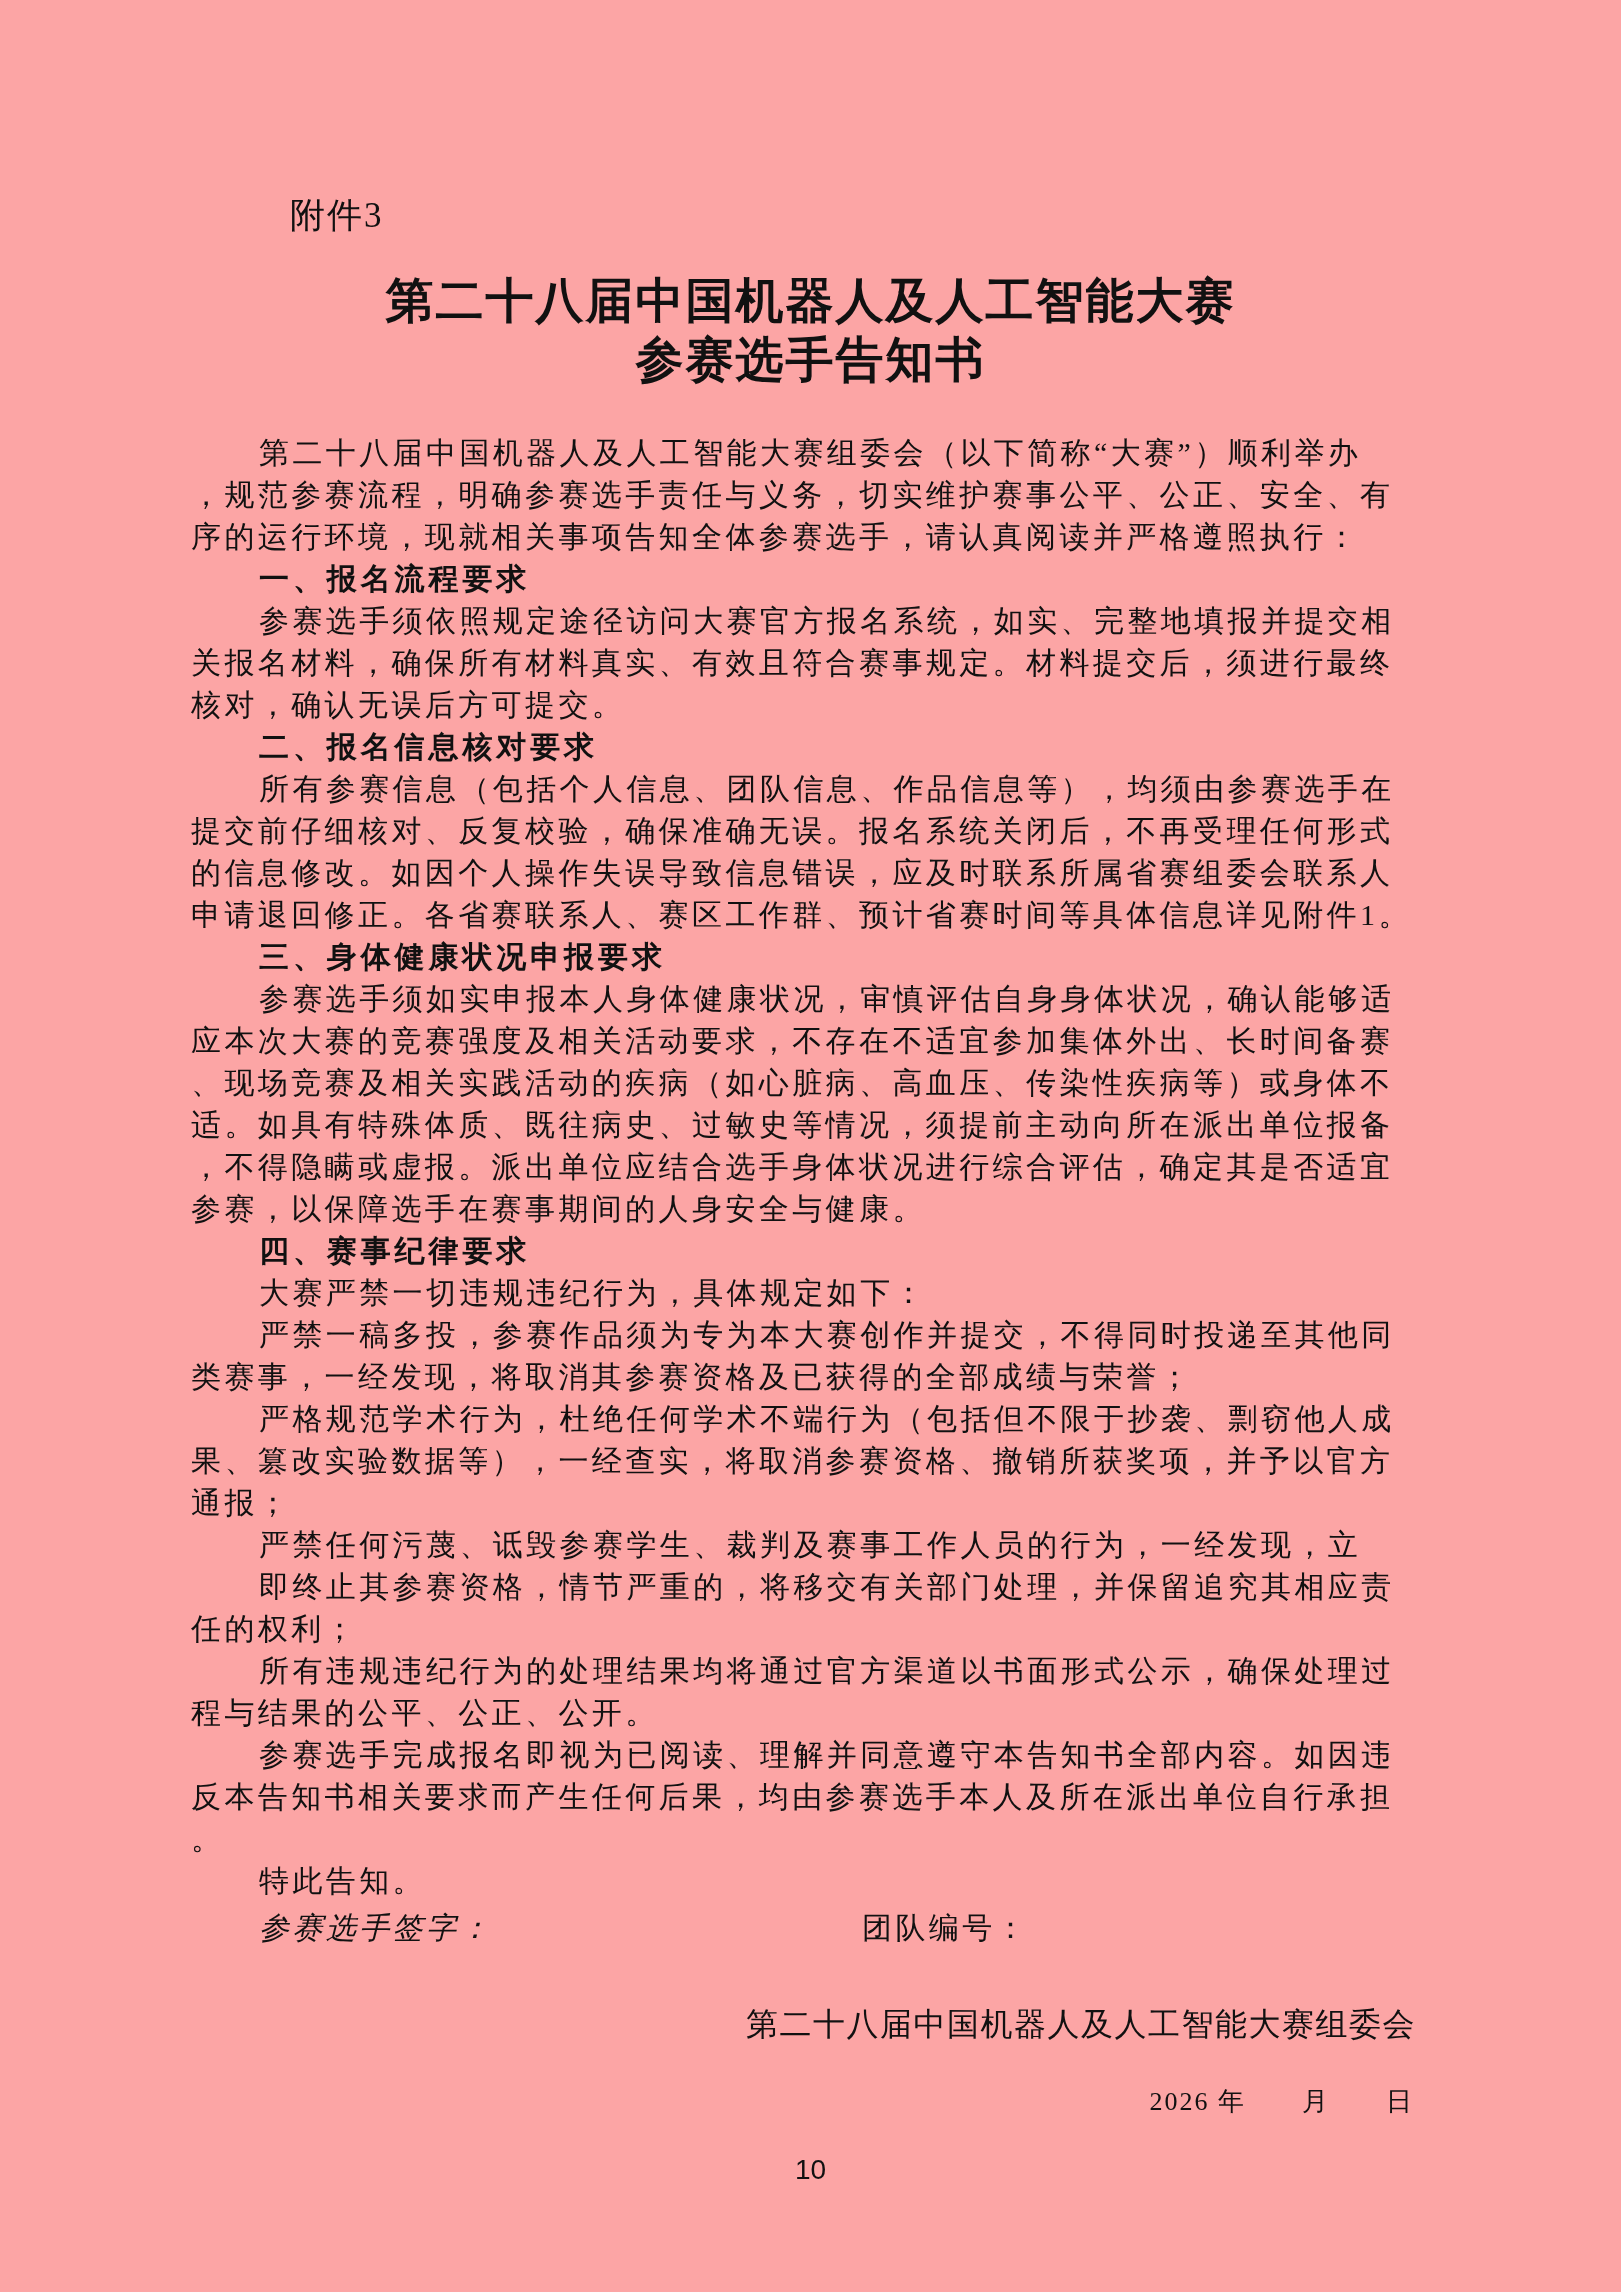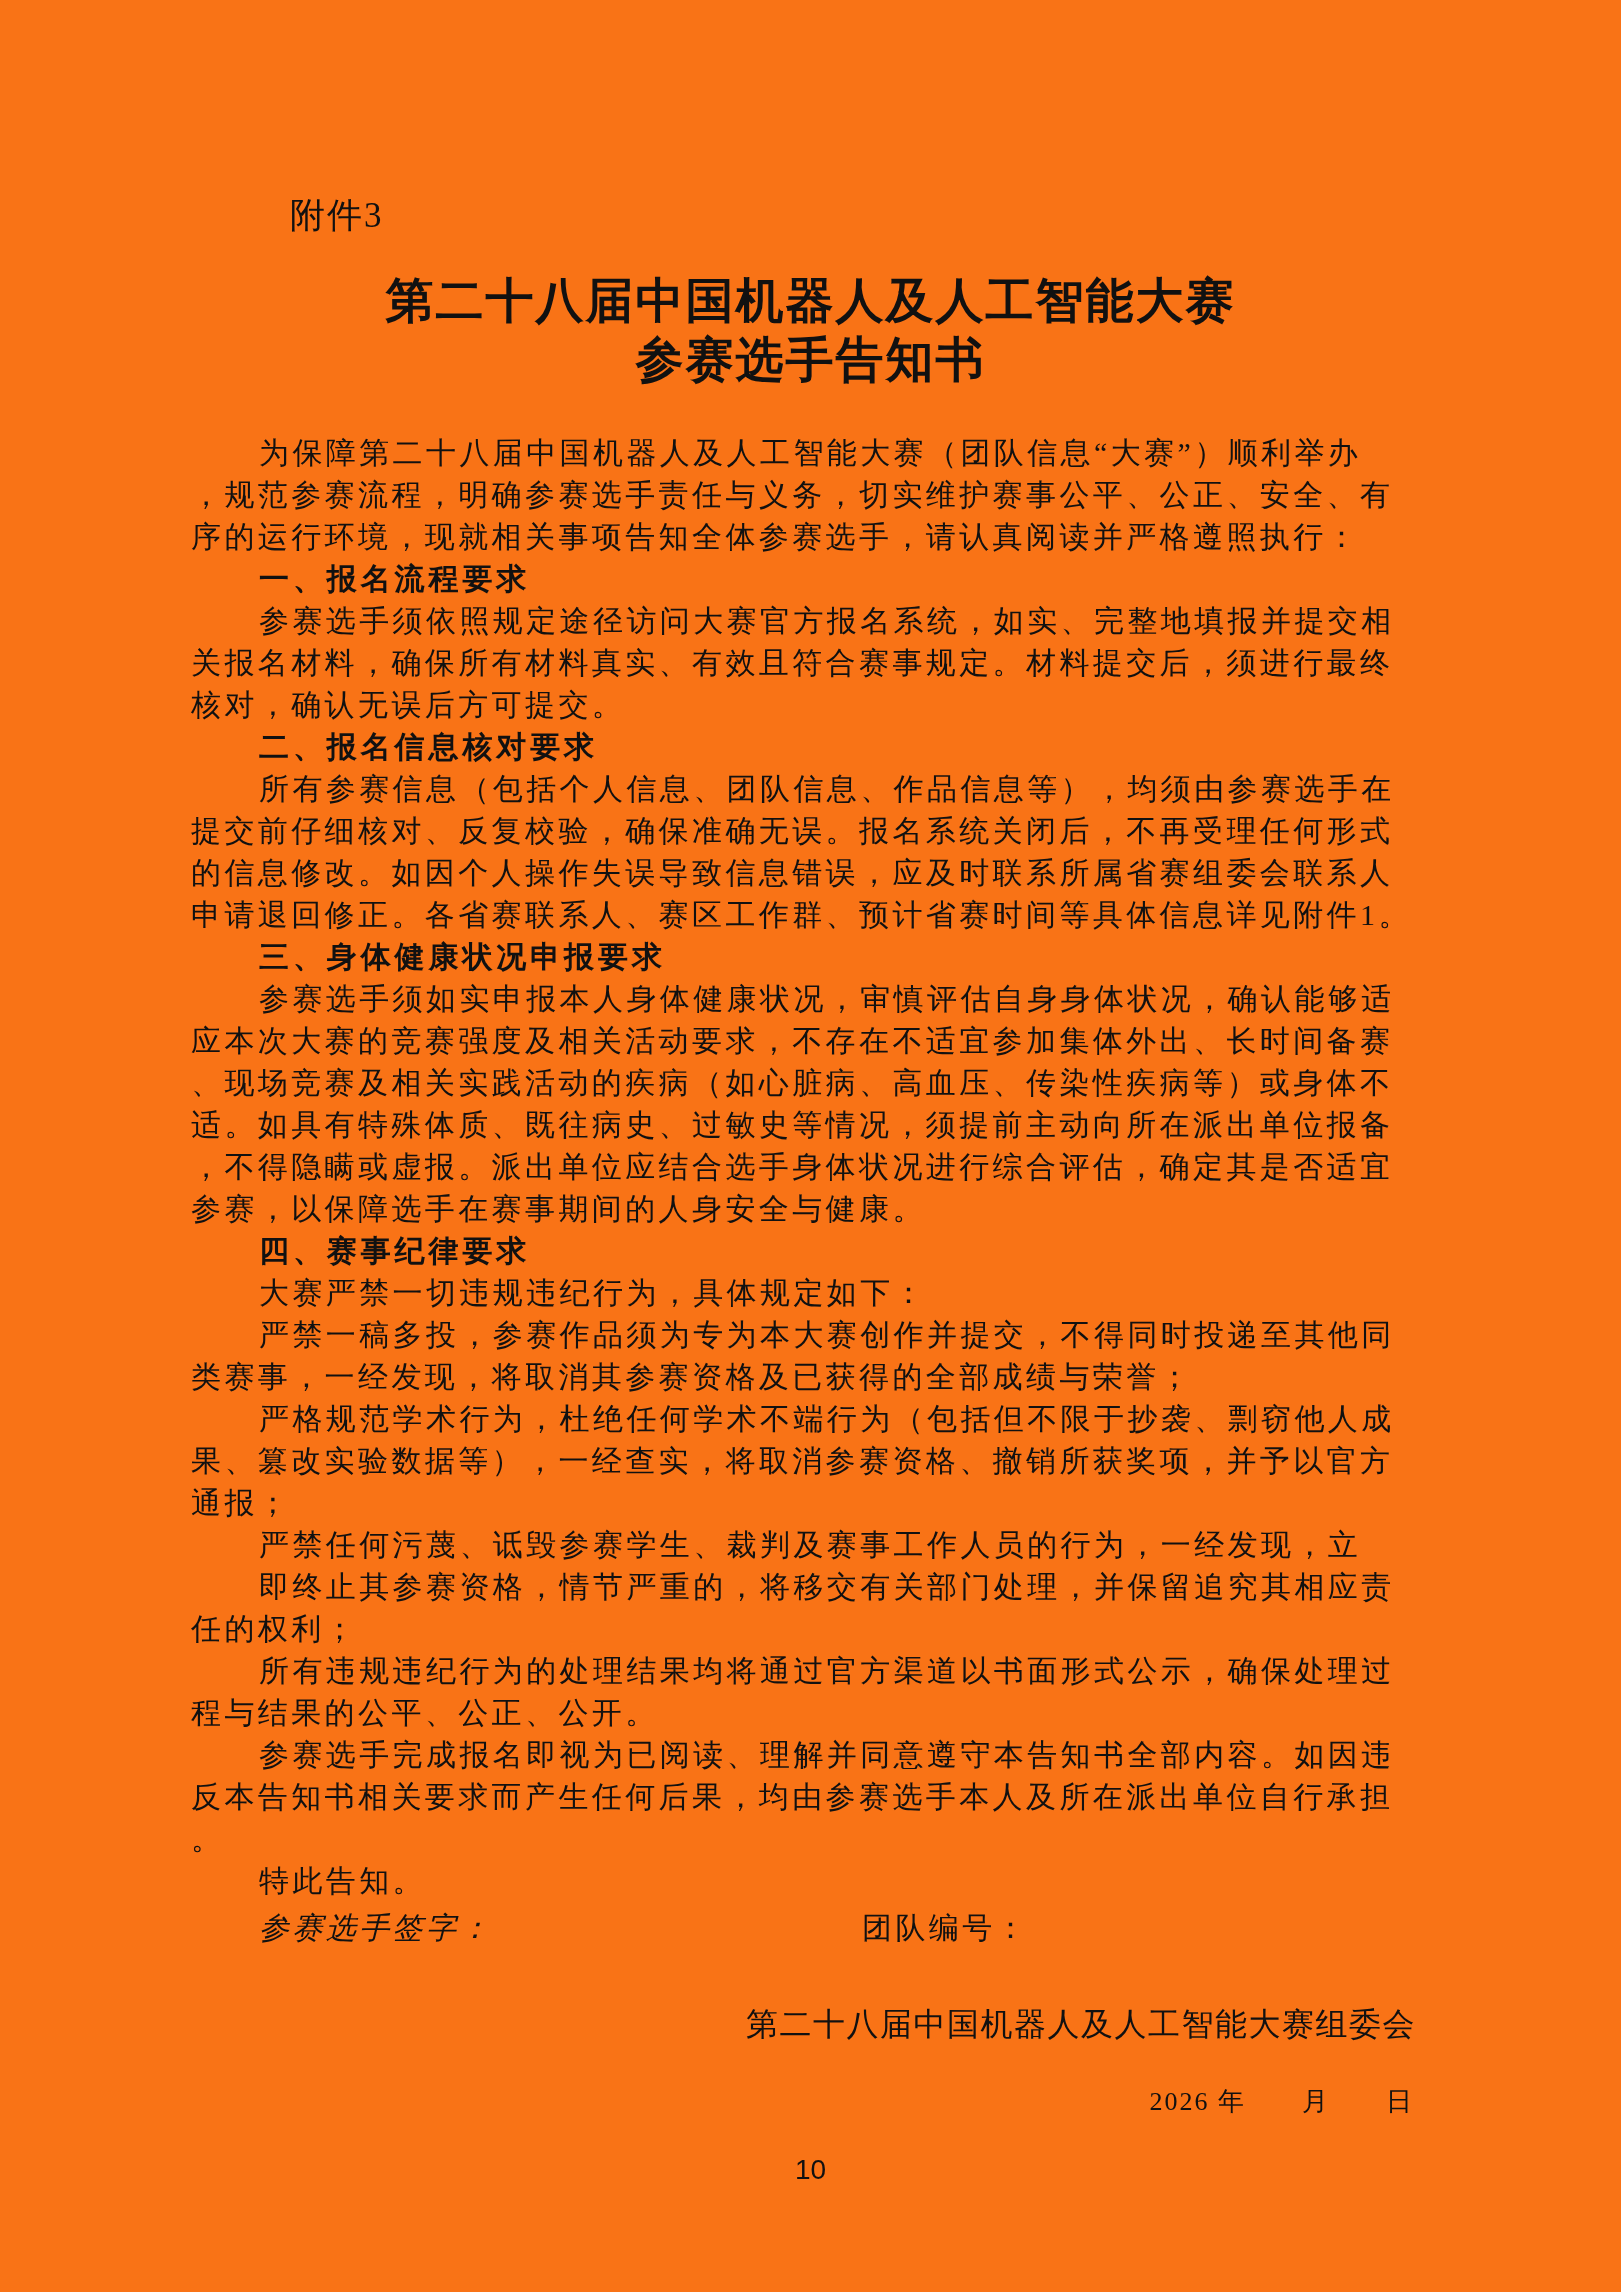--- a/index.html
+++ b/index.html
@@ -1,20 +1,20 @@
 <!DOCTYPE html>
 <html><head>
 <meta charset="utf-8">
 <style>
   html,body { margin:0; padding:0; background:#888; }
   .page {
     position:relative;
     width:1621px; height:2293px;
     margin:0 auto;
-    background:#f97316;
+    background:#fca5a5;
     color:#111;
     font-family:"Liberation Serif","DejaVu Serif",serif;
     overflow:hidden;
   }
   .attachment {
     position:absolute; left:290px; top:192px;
     font-size:35px; letter-spacing:2px;
   }
   .title-block {
     position:absolute; left:0; top:271px; width:100%;
@@ -56,21 +56,21 @@
 <div class="page">
 
   <div class="attachment">附件3</div>
 
   <div class="title-block">
     <div>第二十八届中国机器人及人工智能大赛</div>
     <div>参赛选手告知书</div>
   </div>
 
   <div class="doc-body" id="body-lines">
-      <div class="line indent">为保障第二十八届中国机器人及人工智能大赛（团队信息“大赛”）顺利举办</div>
+      <div class="line indent">第二十八届中国机器人及人工智能大赛组委会（以下简称“大赛”）顺利举办</div>
       <div class="line">，规范参赛流程，明确参赛选手责任与义务，切实维护赛事公平、公正、安全、有</div>
       <div class="line">序的运行环境，现就相关事项告知全体参赛选手，请认真阅读并严格遵照执行：</div>
       <div class="line indent bold">一、报名流程要求</div>
       <div class="line indent">参赛选手须依照规定途径访问大赛官方报名系统，如实、完整地填报并提交相</div>
       <div class="line">关报名材料，确保所有材料真实、有效且符合赛事规定。材料提交后，须进行最终</div>
       <div class="line">核对，确认无误后方可提交。</div>
       <div class="line indent bold">二、报名信息核对要求</div>
       <div class="line indent">所有参赛信息（包括个人信息、团队信息、作品信息等），均须由参赛选手在</div>
       <div class="line">提交前仔细核对、反复校验，确保准确无误。报名系统关闭后，不再受理任何形式</div>
       <div class="line">的信息修改。如因个人操作失误导致信息错误，应及时联系所属省赛组委会联系人</div>

